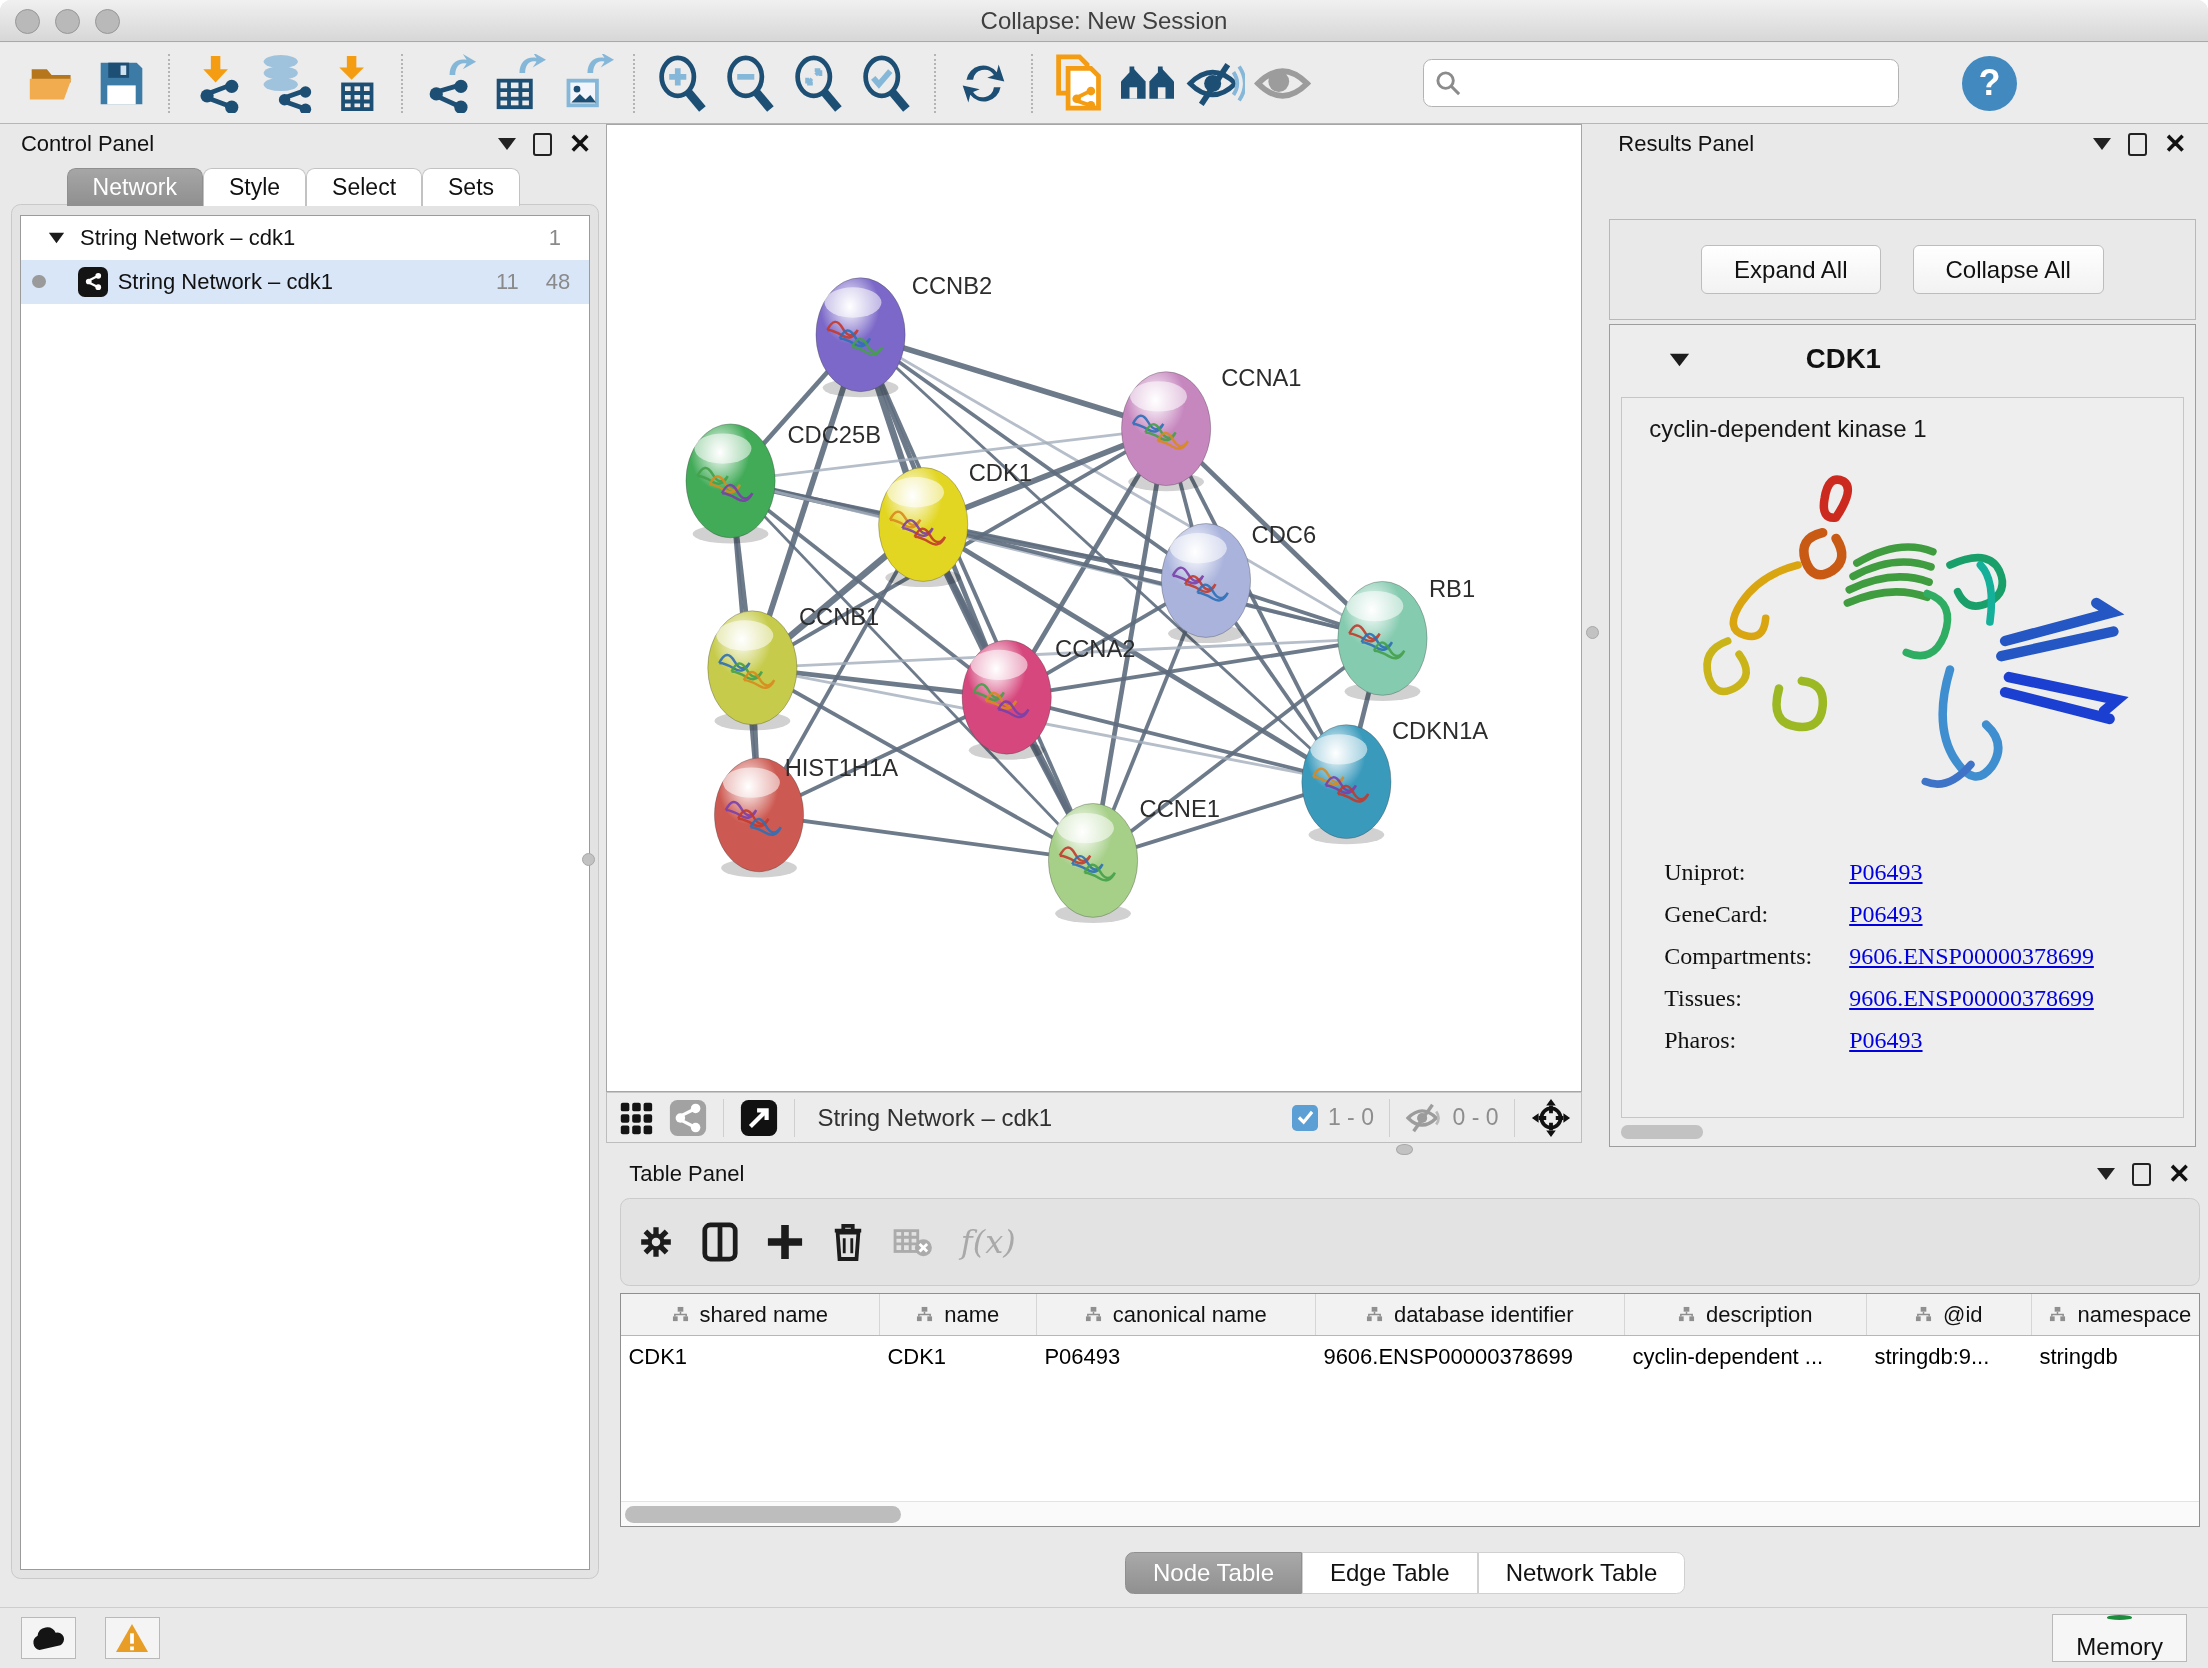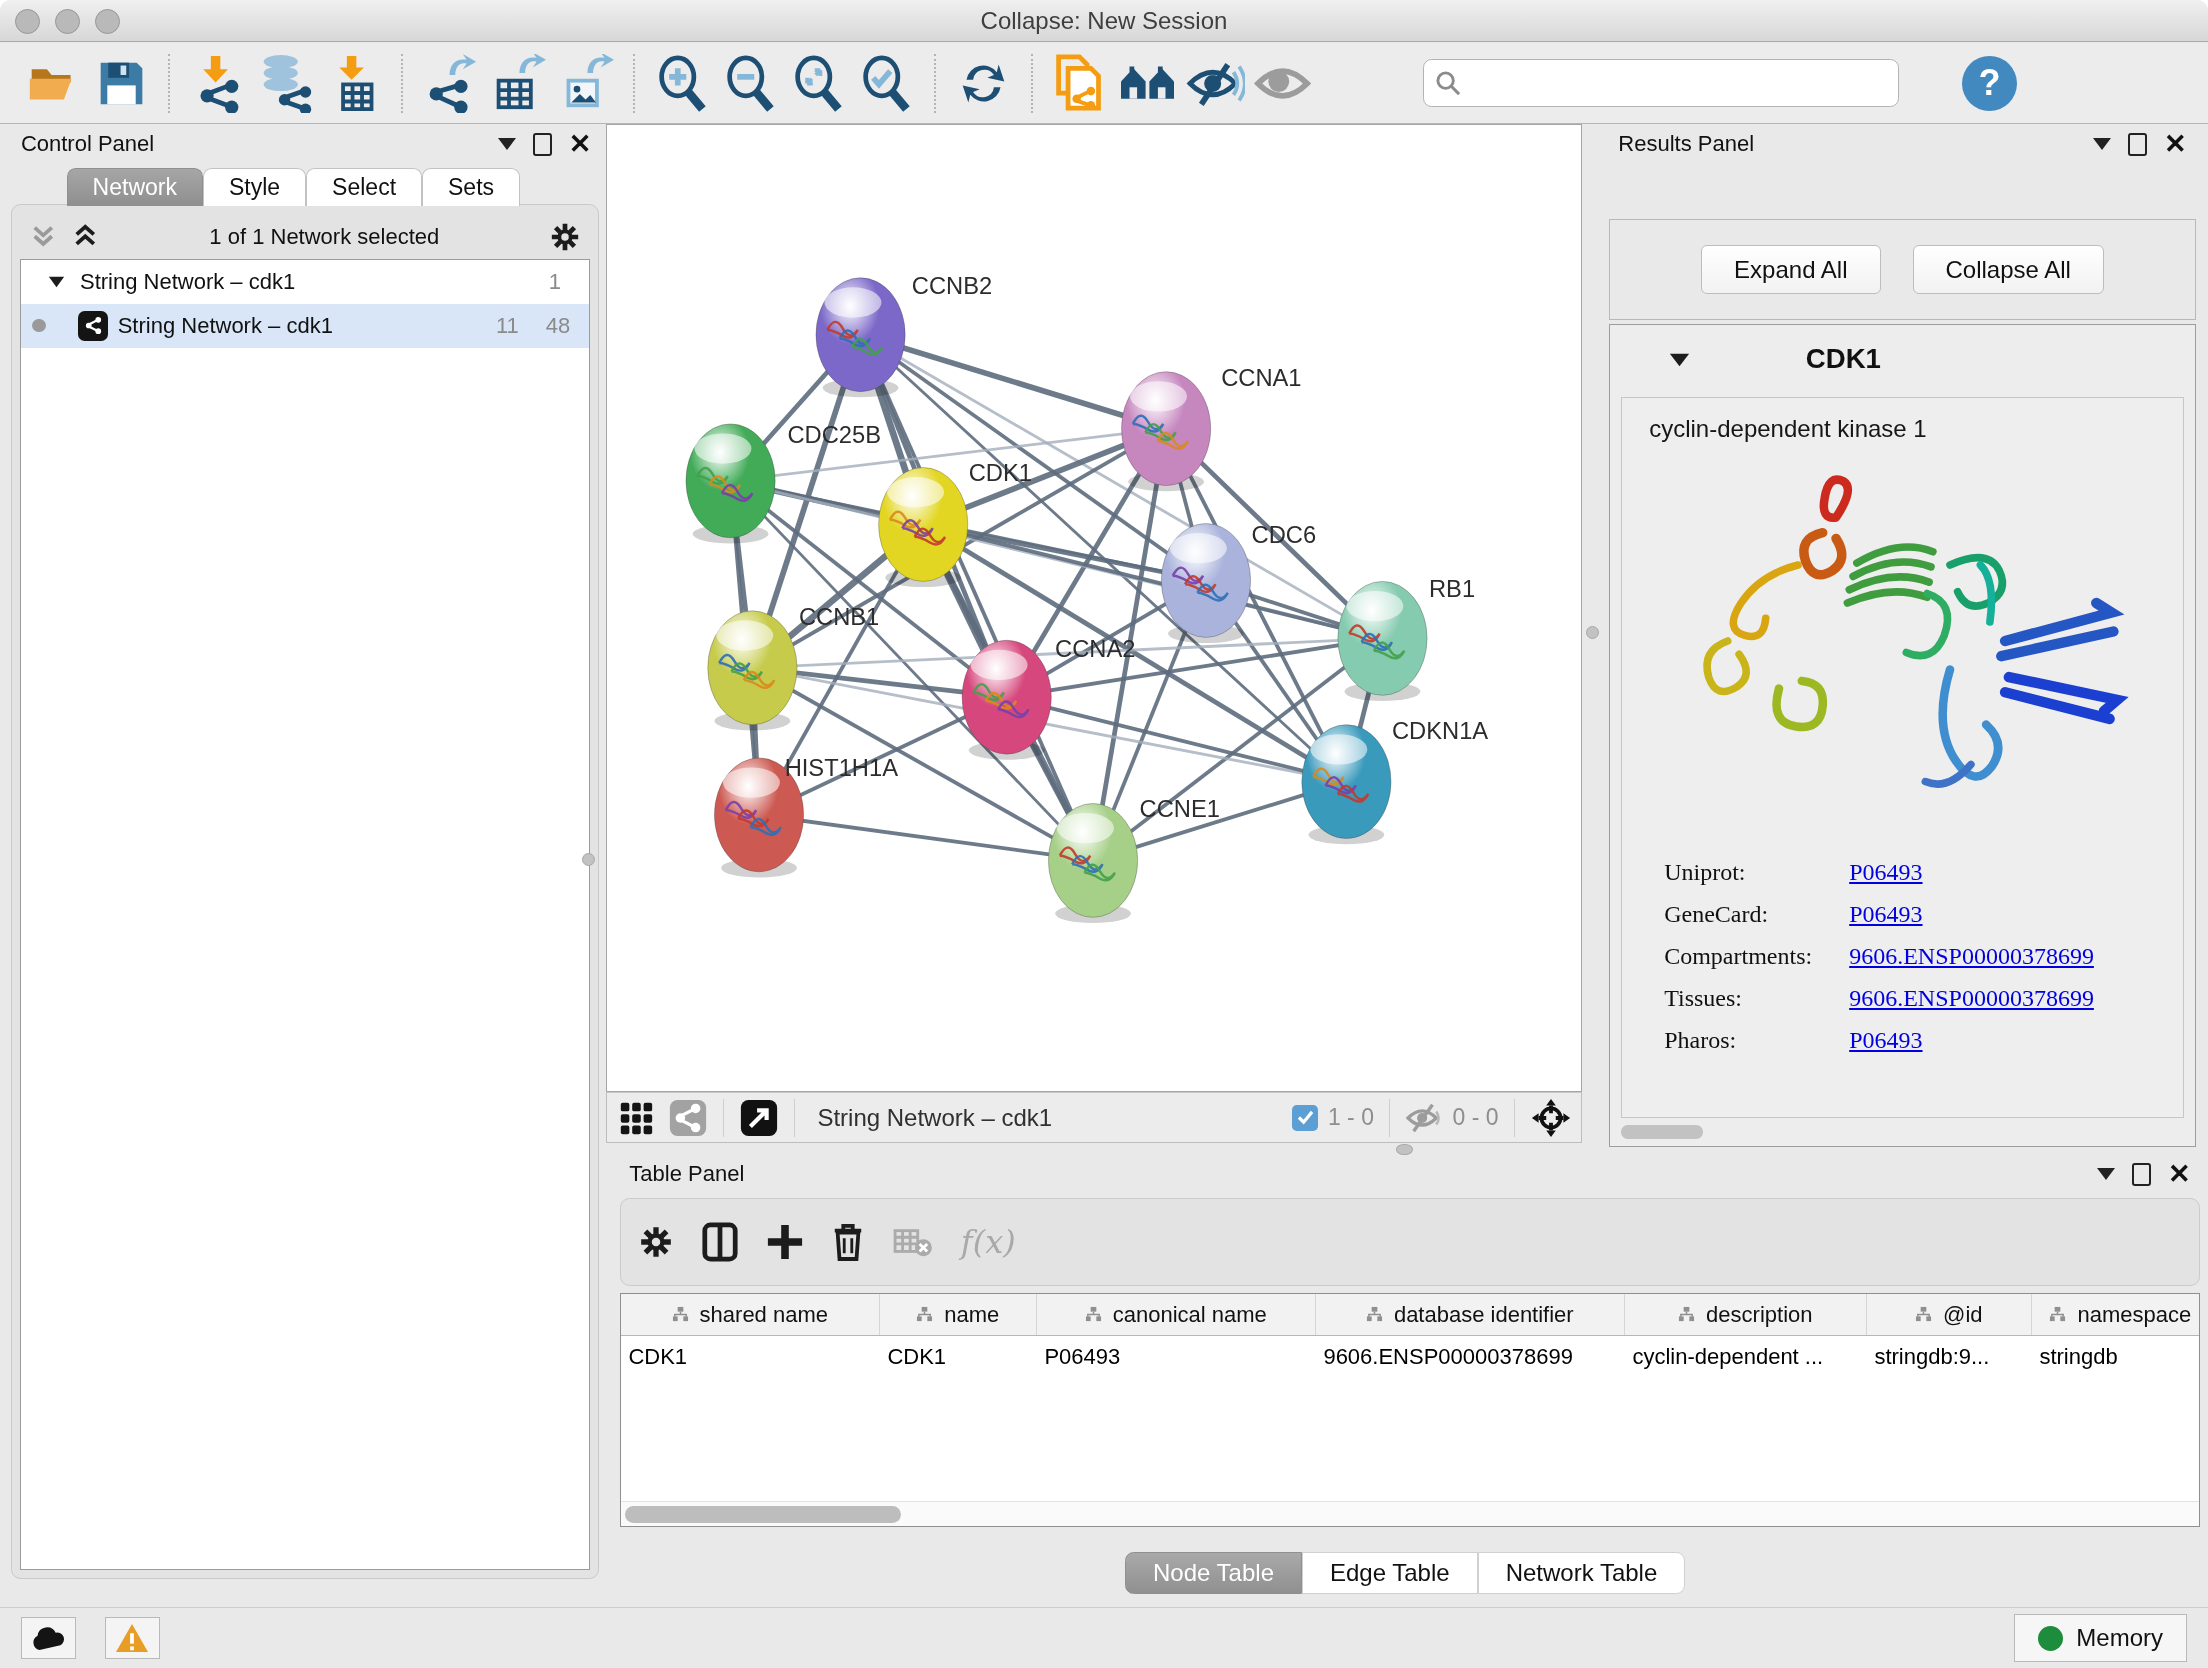--- a/index.html
+++ b/index.html
@@ -104,21 +104,21 @@
     border:1px solid #d0d0d0; color:#111; }
   .tp-tabs .seg:first-child { border-radius:8.6px 0 0 8.6px; }
   .tp-tabs .seg:last-child { border-radius:0 8.6px 8.6px 0; }
   .tp-tabs .seg.sel { background:linear-gradient(#a9a9a9,#909090); color:#fff; border-color:#909090; }
 
   
   .statusbar { position:absolute; left:0; bottom:0; width:100%; height:61px; background:#e9e9e9; border-top:1px solid #cdcdcd;
     display:flex; align-items:center; padding:0 21px; }
   .sq-btn { width:55px; height:42px; background:#f4f4f4; border:1.9px solid #b9b9b9; display:flex; align-items:center; justify-content:center; margin-right:28.5px; }
   .memory-btn { margin-left:auto; height:48px; background:#f6f6f6; border:1.9px solid #b9b9b9; display:flex;
-    align-items:center; gap:13.3px; padding:0 23px; font-size:24px; color:#111; }
+    align-items:center; gap:13.3px; padding:0 23px; font-size:24px; color:#111;flex-direction:column; }
   .mem-dot { width:25px; height:25px; border-radius:50%; background:#1d8c3c; }
 
   svg { display:block; }
   .icon { flex:none; }
 </style>
 </head>
 <body>
 
 <div class="window">
 
@@ -307,38 +307,20 @@
         <div class="close-x">✕</div>
       </div>
     </div>
     <div class="cp-tabs">
       <div class="tab sel">Network</div>
       <div class="tab">Style</div>
       <div class="tab">Select</div>
       <div class="tab">Sets</div>
     </div>
     <div class="cp-box">
-      <div class="cp-statusrow">
-        <svg class="icon" width="28.5" height="28.5" viewBox="0 0 30 30">
-          <path d="M6 6 l9 8 9-8 M6 15 l9 8 9-8" fill="none" stroke="#9a9a9a" stroke-width="4"></path>
-        </svg>
-        <svg class="icon" width="28.5" height="28.5" viewBox="0 0 30 30" style="margin-left:13.3px">
-          <path d="M6 13 l9-8 9 8 M6 23 l9-8 9 8" fill="none" stroke="#1c1c1c" stroke-width="4"></path>
-        </svg>
-        <div class="cp-status">1 of 1 Network selected</div>
-        <svg class="icon" width="32" height="32" viewBox="0 0 34 34">
-          <g fill="#1c1c1c">
-              <circle cx="17" cy="17" r="8"></circle>
-          <g stroke="#1c1c1c" stroke-width="5">
-                <path d="M17 3v7M17 24v7M3 17h7M24 17h7M7 7l5 5M22 22l5 5M27 7l-5 5M12 22l-5 5"></path>
-              </g>
-            </g>
-          <circle cx="17" cy="17" r="4" fill="#e3e3e3"></circle>
-        </svg>
-      </div>
       <div class="tree">
         <div class="tree-row">
           <svg class="icon" width="21" height="21" viewBox="0 0 22 22" style="margin:0 13.3px 0 13.3px">
             <path d="M3 6 h16 l-8 11z" fill="#1c1c1c"></path>
           </svg>
           <span>String Network – cdk1</span>
           <span class="tw" style="margin-left:auto; margin-right:17px">1</span>
         </div>
         <div class="tree-row sel">
           <span class="dot-gray"></span>

